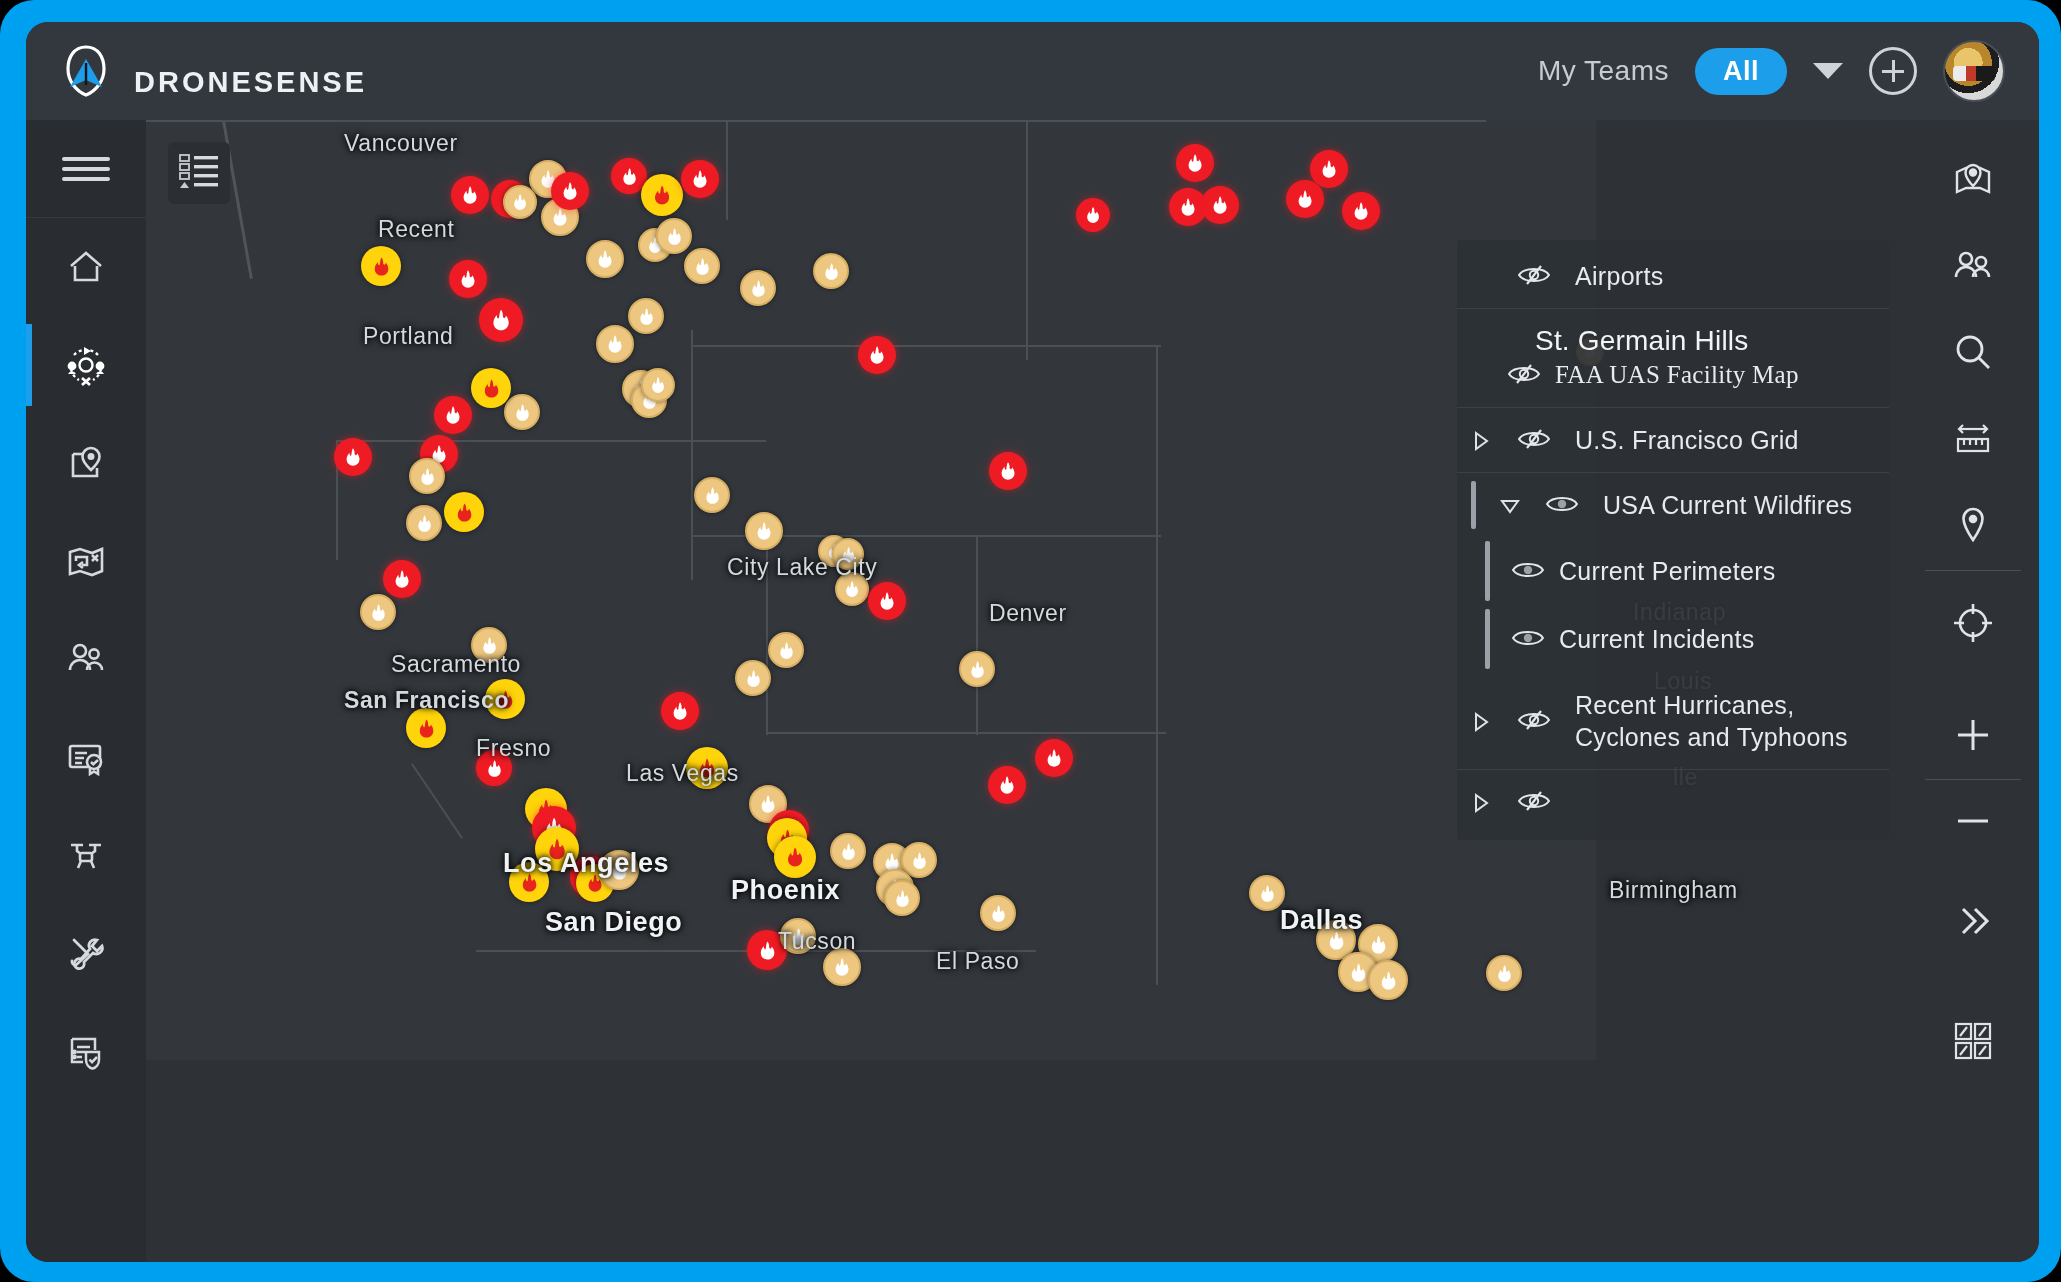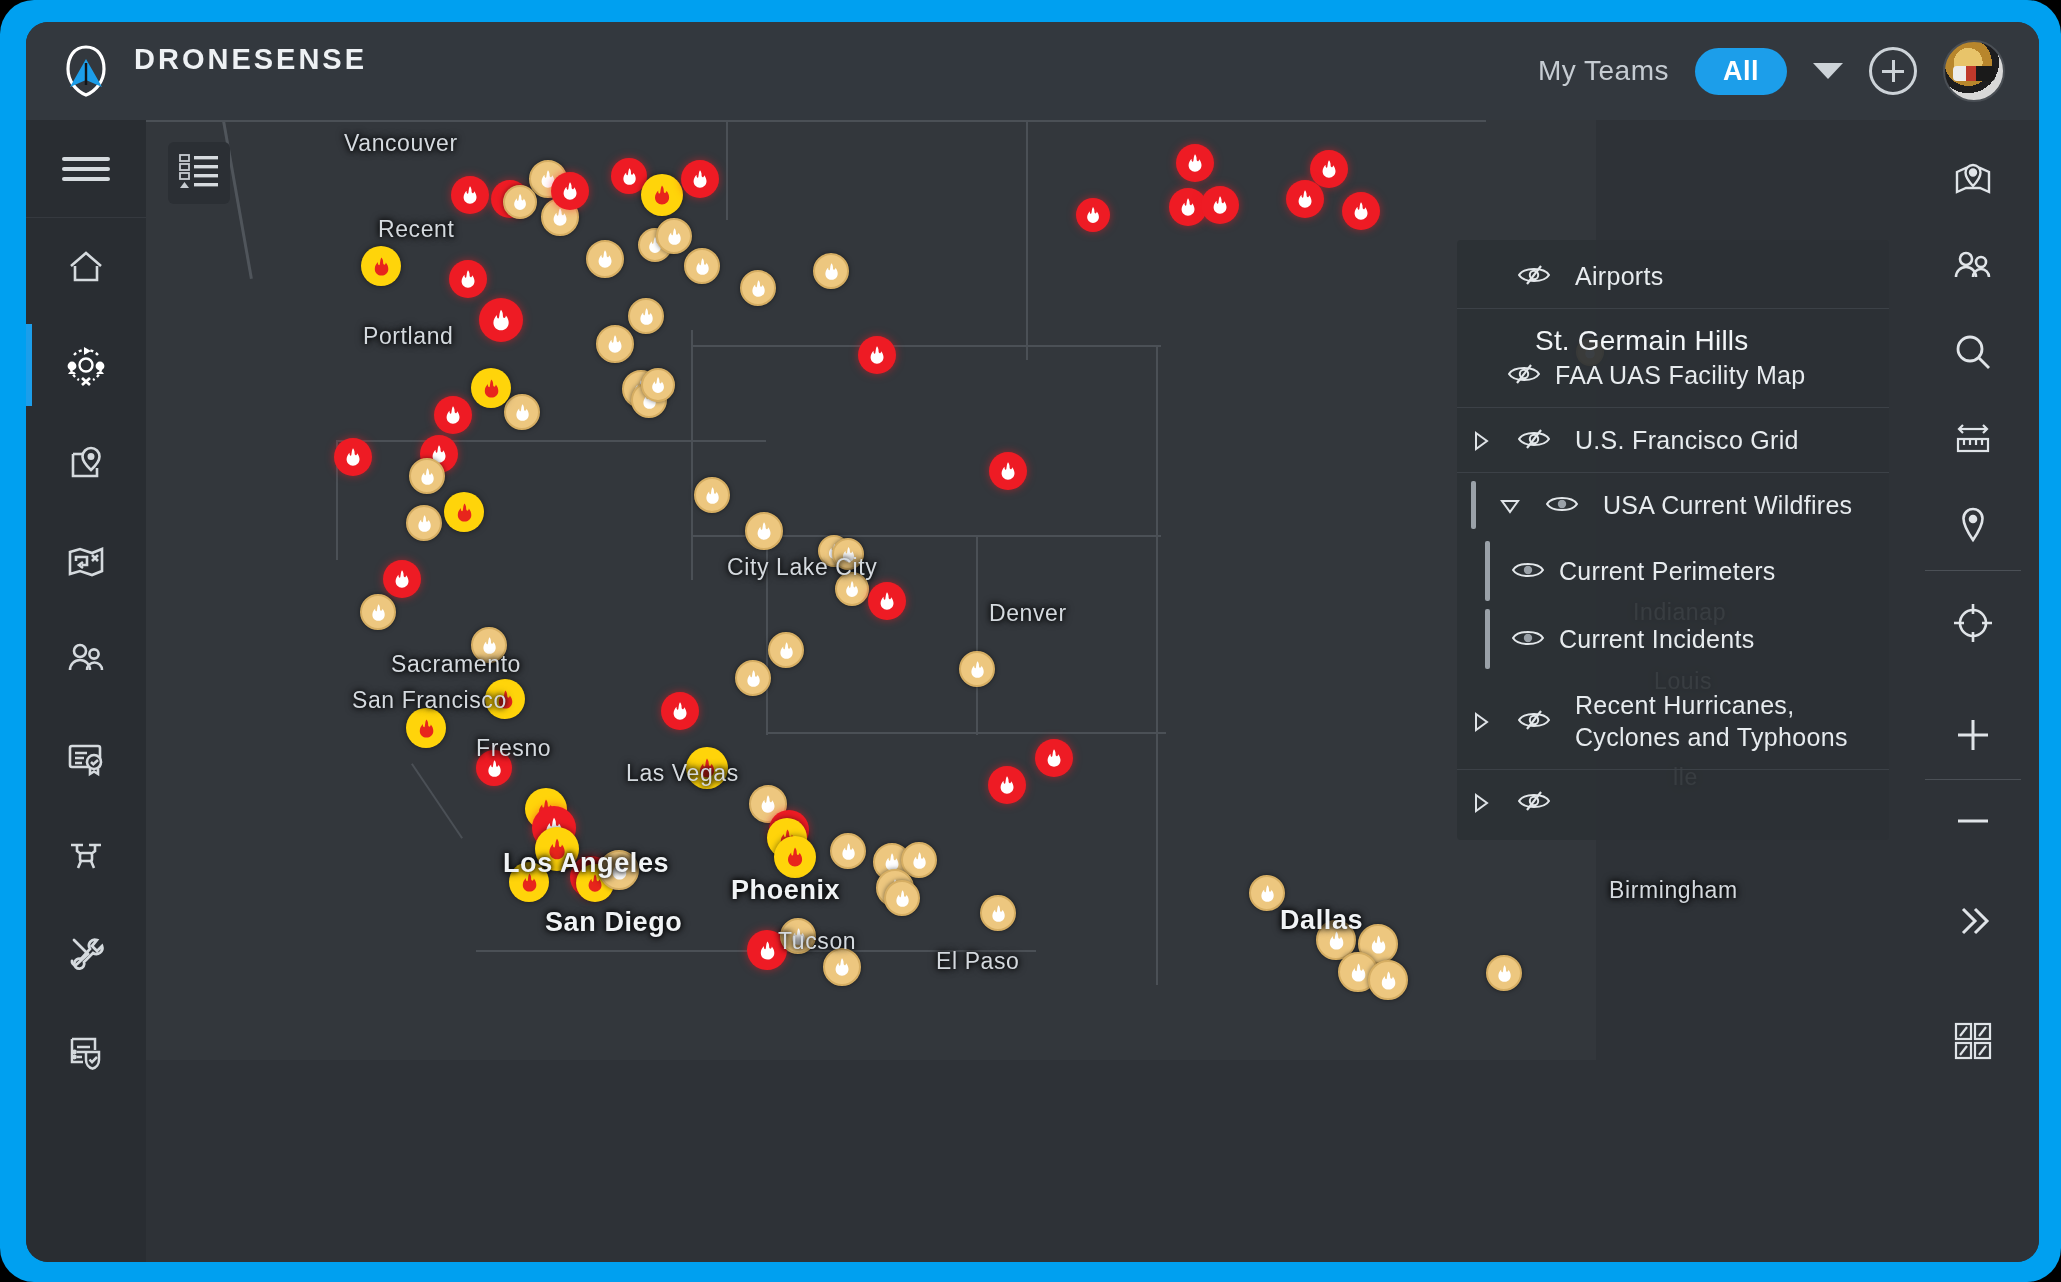--- a/index.html
+++ b/index.html
@@ -19,21 +19,21 @@
     border-radius:22px;
     overflow:hidden;
   }
 
   
   #topbar {
     position:absolute; left:0; top:0; width:100%; height:98px;
     background:#33383e;
     display:flex; align-items:center;
   }
-  #logo-wrap { display:flex; align-items:flex-start; margin-left:32px; }
+  #logo-wrap { display:flex; align-items:flex-end; margin-left:32px; }
   #logo-mark { width:56px; height:56px; position:relative; }
   #brand {
     color:#eef1f4; font-size:29px; letter-spacing:3.0px; font-weight:bold;
     margin-left:20px;
   }
   #topright { margin-left:auto; display:flex; align-items:center; margin-right:34px; gap:26px; }
   #myteams { color:#c6ccd2; font-size:28px; letter-spacing:0.5px; }
   #all-pill {
     background:#1c9eea; color:#fff; font-size:27px; font-weight:bold;
     border-radius:24px; padding:8px 28px; letter-spacing:0.5px;
@@ -912,21 +912,21 @@
             </span>
           </div>
         </div>
     <div id="city-layer">
           <div class="city-label" style="left: 198px; top: 10px;">Vancouver</div>
           <div class="city-label" style="left: 232px; top: 96px;">Recent</div>
           <div class="city-label" style="left: 217px; top: 203px;">Portland</div>
           <div class="city-label" style="left: 581px; top: 434px;">City Lake City</div>
           <div class="city-label" style="left: 843px; top: 480px;">Denver</div>
           <div class="city-label" style="left: 245px; top: 531px;">Sacramento</div>
-          <div class="city-label" style="left: 206px; top: 567px;">San Francisco</div>
+          <div class="city-label" style="left: 198px; top: 567px; font-weight: bold;">San Francisco</div>
           <div class="city-label" style="left: 330px; top: 615px;">Fresno</div>
           <div class="city-label" style="left: 480px; top: 640px;">Las Vegas</div>
           <div class="city-label big" style="left: 357px; top: 728px;">Los Angeles</div>
           <div class="city-label big" style="left: 399px; top: 787px;">San Diego</div>
           <div class="city-label big" style="left: 585px; top: 755px;">Phoenix</div>
           <div class="city-label" style="left: 632px; top: 808px;">Tucson</div>
           <div class="city-label" style="left: 790px; top: 828px;">El Paso</div>
           <div class="city-label big" style="left: 1134px; top: 785px;">Dallas</div>
           <div class="city-label" style="left: 1508px; top: 548px;">Louis</div>
           <div class="city-label" style="left: 1487px; top: 479px;">Indianap</div>
@@ -943,21 +943,21 @@
             <path d="M2 13 C7 5 27 5 32 13 C27 21 7 21 2 13 Z"></path>
             <circle cx="17" cy="13" r="4.2"></circle>
                 <path d="M10 22 L24 4" stroke-width="2.2"></path>
           </svg>
         </div>
         <div class="ltext">Airports</div>
       </div>
 
       <div class="layer-row" style="flex-direction:column;align-items:flex-start;gap:2px;">
         <div class="lhead" style="margin-left:64px;">St. Germain Hills</div>
-        <div style="display:flex;align-items:flex-start;gap:14px;">
+        <div style="display:flex;align-items:flex-start;gap:14px;font-family:Liberation Serif, serif;">
           <div class="tri spacer"></div>
           <div class="eye">
             <svg width="34" height="26" viewBox="0 0 34 26" fill="none" stroke="#e3e7ea" stroke-width="2">
               <path d="M2 13 C7 5 27 5 32 13 C27 21 7 21 2 13 Z"></path>
               <circle cx="17" cy="13" r="4.2"></circle>
                   <path d="M10 22 L24 4" stroke-width="2.2"></path>
             </svg>
           </div>
           <div class="ltext">FAA UAS Facility Map</div>
         </div>

